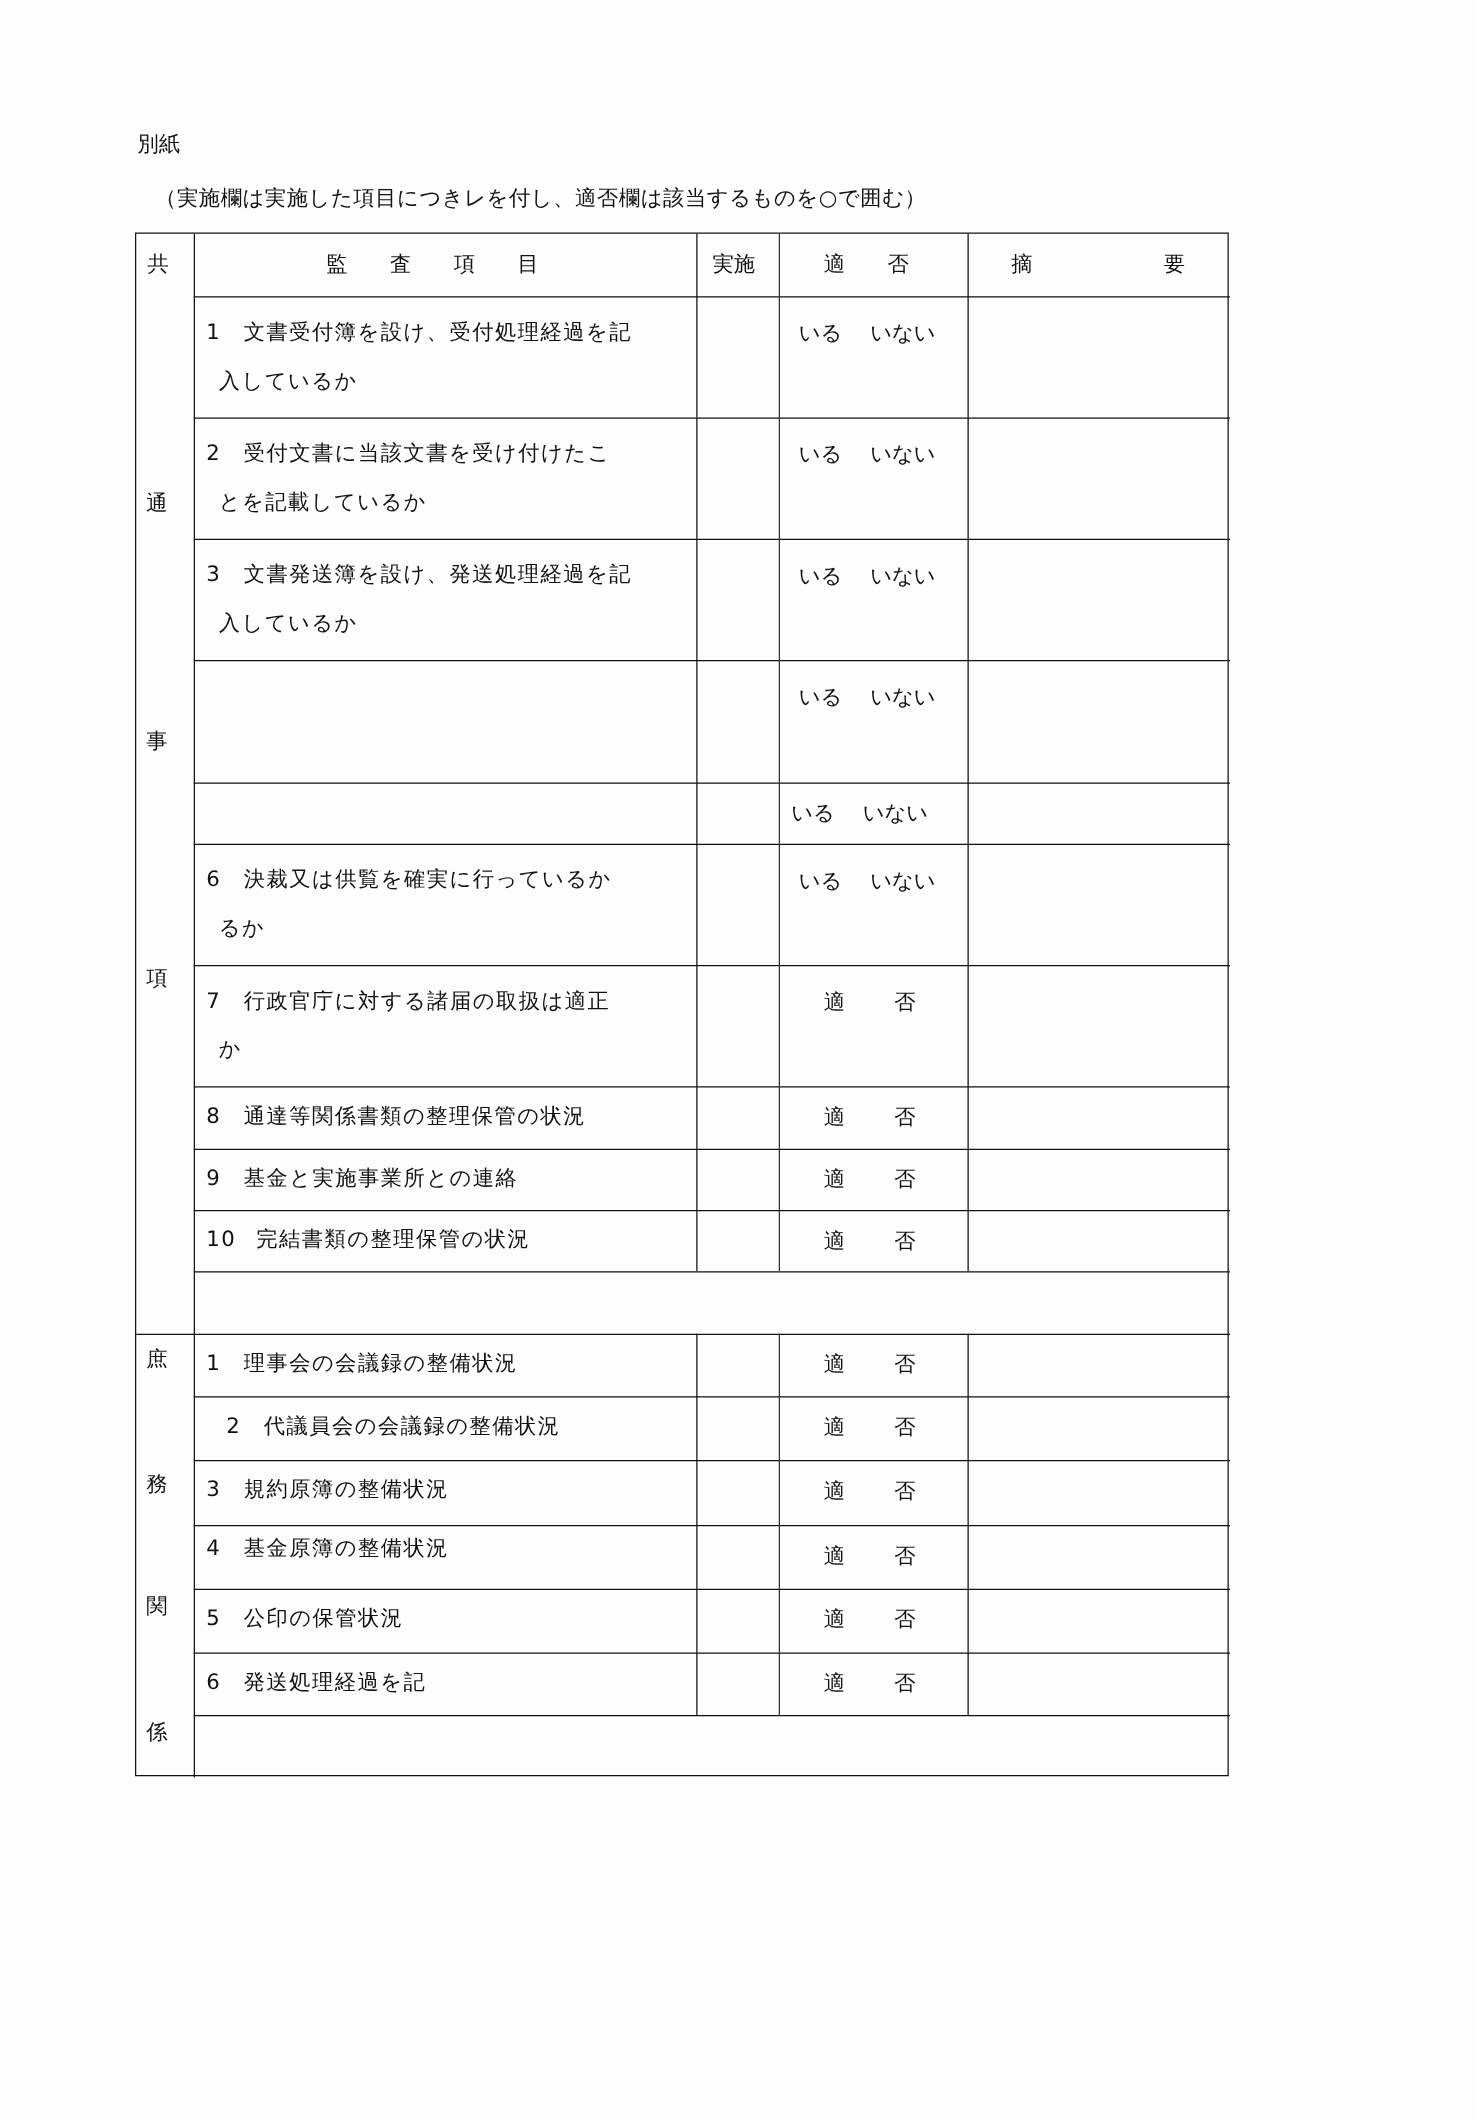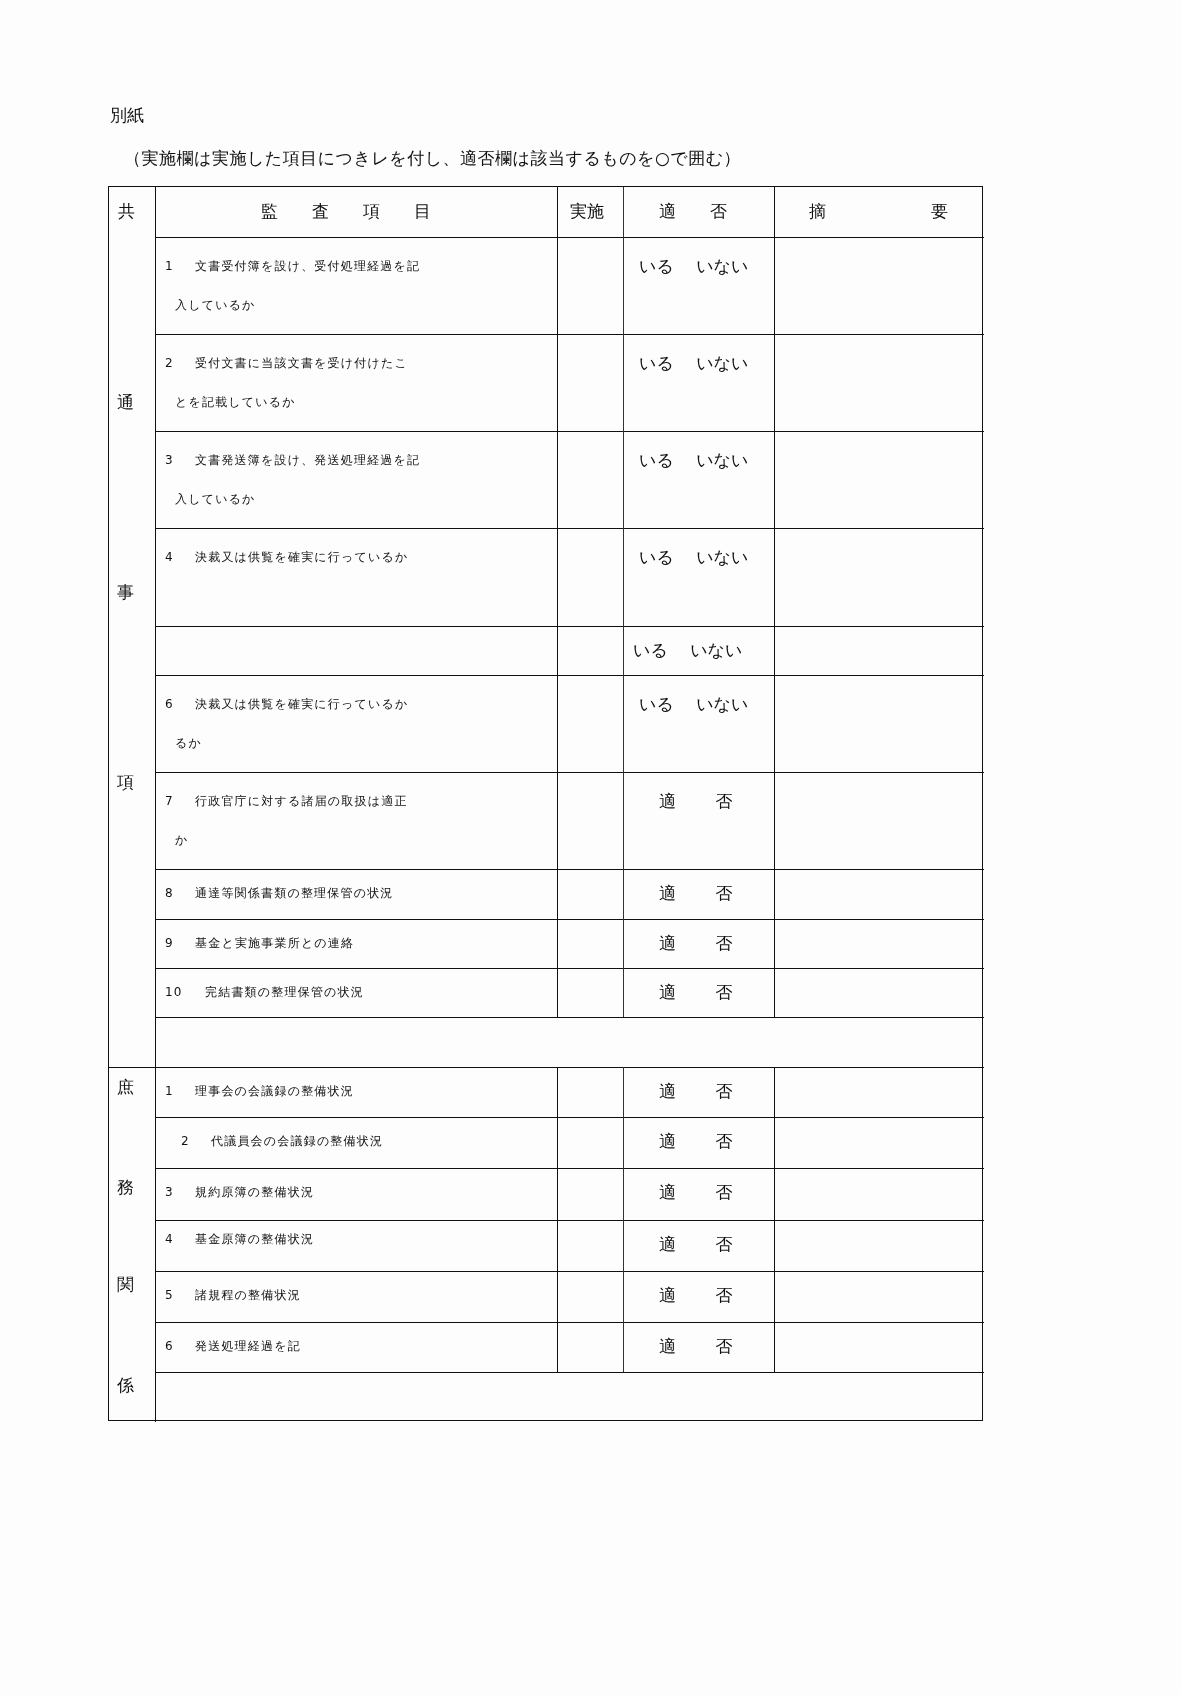--- a/index.html
+++ b/index.html
@@ -4,21 +4,21 @@
 <style>
   html, body { margin:0; padding:0; background:#fdfdfd; }
   body { width:1181px; height:1695px; position:relative; font-family:"DejaVu Sans", sans-serif; color:#111; overflow:hidden; }
   .label-attach { position:absolute; left:110px; top:104px; font-size:17px; }
   .instruction { position:absolute; left:124px; top:147px; font-size:17px; letter-spacing:0.5px; }
   .tbl { position:absolute; left:108px; top:186px; width:875px; height:1235px; border:1.5px solid #111; box-sizing:border-box; }
   .cell { position:absolute; box-sizing:border-box; font-size:17px; }
   .hline { position:absolute; height:0; border-top:1.5px solid #111; }
   .vline { position:absolute; width:0; border-left:1.5px solid #111; }
   .vline.thin { border-left:1px solid #333; }
-  .item-text { position:absolute; left:10px; right:8px; line-height:39px; font-size:12px; letter-spacing:1.2px; }
+  .item-text { position:absolute; left:10px; right:8px; line-height:39px; font-size:17px; letter-spacing:1.2px; }
   .item-text .num { display:inline-block; width:30px; }
   .item-text .cont { padding-left:10px; }
   .judge { position:absolute; font-size:17px; white-space:pre;text-align:right; }
   .cat-char { position:absolute; left:8px; font-size:17px; }
   .hdr { position:absolute; top:13px; font-size:17px; white-space:pre; }
 </style>
 </head>
 <body>
 
 <div class="label-attach">別紙</div>
@@ -79,26 +79,20 @@
     </div>
     <div class="cell" style="left:448px;top:244px;width:66px;height:97px"></div>
     <div class="cell" style="left:514px;top:244px;width:151px;height:97px">
         <div class="judge" style="left:16px;top:18px">いる　 いない</div>
     </div>
     <div class="cell" style="left:665px;top:244px;width:210px;height:97px"></div>
     <div class="hline" style="left:46px;width:829px;top:439px"></div>
     <div class="vline " style="left:448px;top:341px;height:98px"></div>
     <div class="vline thin" style="left:514px;top:341px;height:98px"></div>
     <div class="vline " style="left:665px;top:341px;height:98px"></div>
-    <div class="cell" style="left:46px;top:341px;width:402px;height:98px">
-        <div class="item-text" style="top:10px">
-          <span class="num" style="width:30px">4</span><span>決裁又は供覧を確実に行っているか</span>
-          
-        </div>
-    </div>
     <div class="cell" style="left:448px;top:341px;width:66px;height:98px"></div>
     <div class="cell" style="left:514px;top:341px;width:151px;height:98px">
         <div class="judge" style="left:16px;top:18px">いる　 いない</div>
     </div>
     <div class="cell" style="left:665px;top:341px;width:210px;height:98px"></div>
     <div class="hline" style="left:46px;width:829px;top:488px"></div>
     <div class="vline " style="left:448px;top:439px;height:49px"></div>
     <div class="vline thin" style="left:514px;top:439px;height:49px"></div>
     <div class="vline " style="left:665px;top:439px;height:49px"></div>
     <div class="cell" style="left:448px;top:439px;width:66px;height:49px"></div>
@@ -242,21 +236,21 @@
     <div class="cell" style="left:514px;top:1033px;width:151px;height:51px">
         <div class="judge" style="left:36px;top:13px">適　　 否</div>
     </div>
     <div class="cell" style="left:665px;top:1033px;width:210px;height:51px"></div>
     <div class="hline" style="left:46px;width:829px;top:1135px"></div>
     <div class="vline " style="left:448px;top:1084px;height:51px"></div>
     <div class="vline thin" style="left:514px;top:1084px;height:51px"></div>
     <div class="vline " style="left:665px;top:1084px;height:51px"></div>
     <div class="cell" style="left:46px;top:1084px;width:402px;height:51px">
         <div class="item-text" style="top:5px">
-          <span class="num" style="width:30px">5</span><span>諸規程の整備状況</span>
+          <span class="num" style="width:30px">5</span><span>公印の保管状況</span>
           
         </div>
     </div>
     <div class="cell" style="left:448px;top:1084px;width:66px;height:51px"></div>
     <div class="cell" style="left:514px;top:1084px;width:151px;height:51px">
         <div class="judge" style="left:36px;top:13px">適　　 否</div>
     </div>
     <div class="cell" style="left:665px;top:1084px;width:210px;height:51px"></div>
     <div class="hline" style="left:46px;width:829px;top:1185px"></div>
     <div class="vline " style="left:448px;top:1135px;height:50px"></div>

